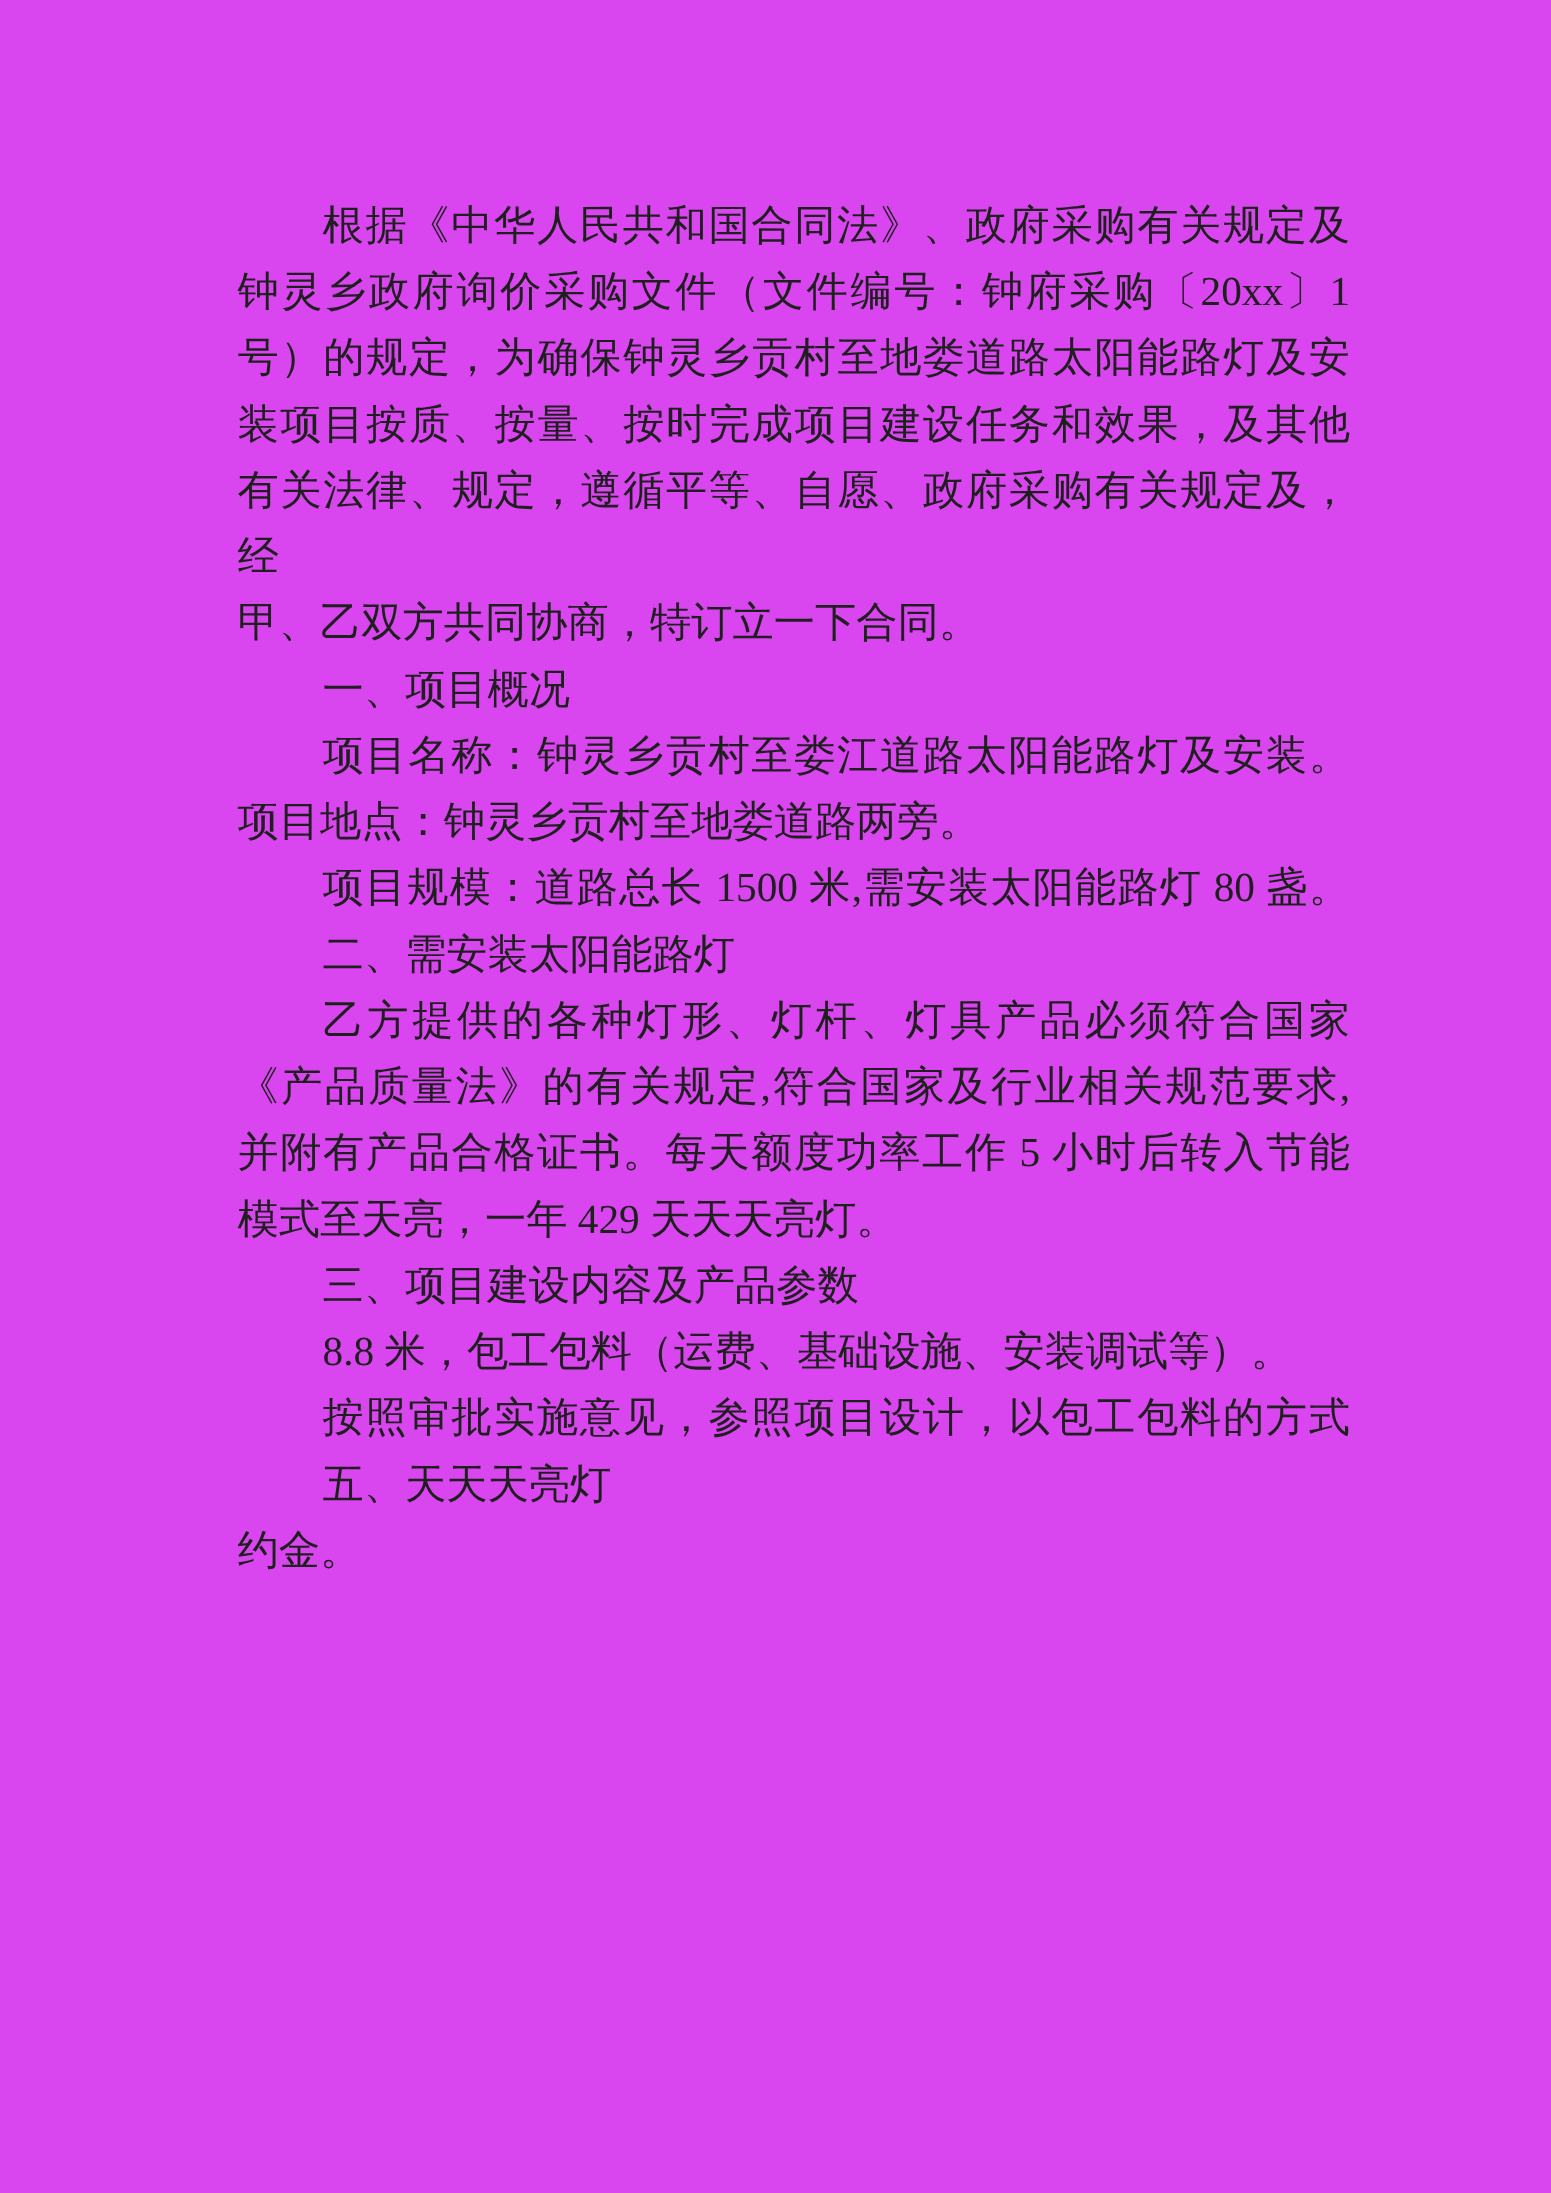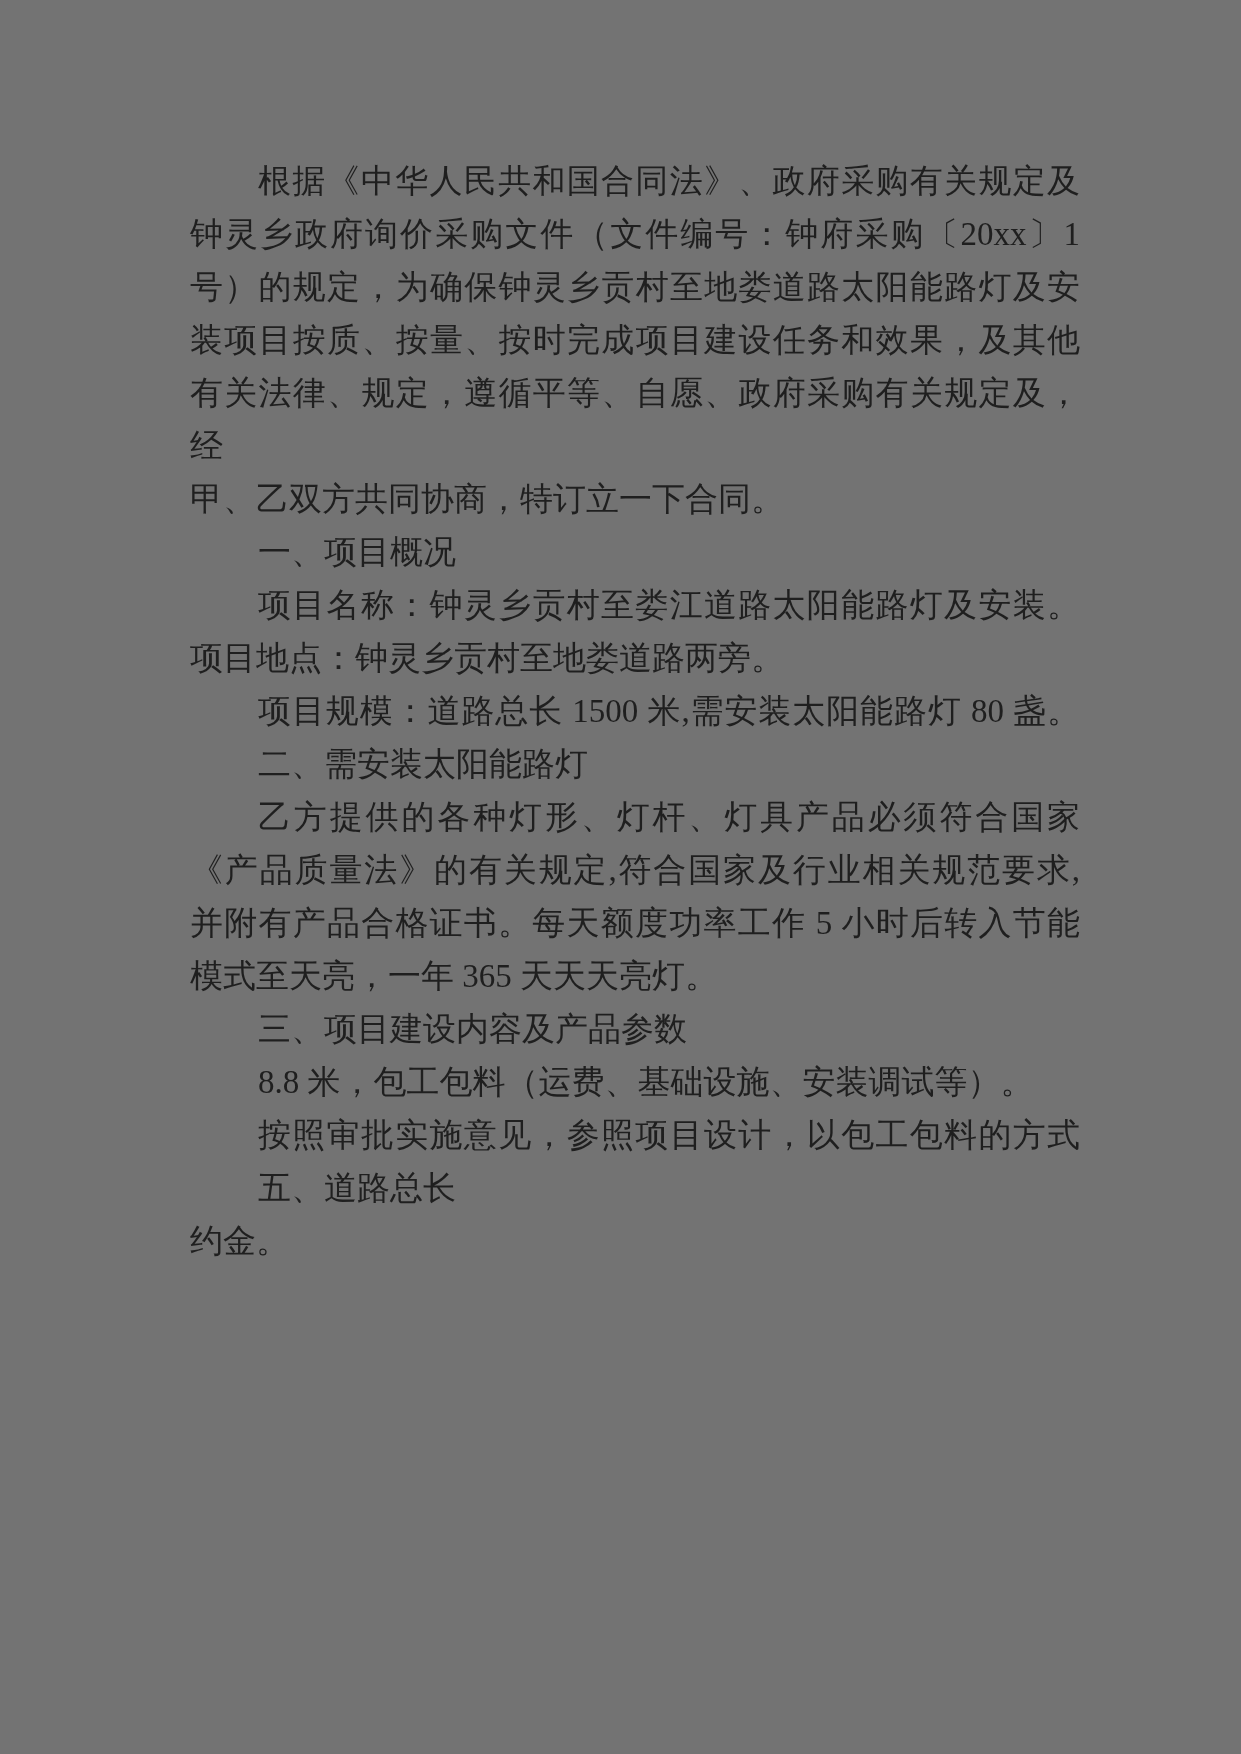--- a/index.html
+++ b/index.html
@@ -4,21 +4,21 @@
 <style>
   html, body {
     margin: 0;
     padding: 0;
     background: #ffffff;
   }
   .page {
     position: relative;
     width: 1241px;
     height: 1754px;
-    background: #737373;
+    background: #d946ef;
     overflow: hidden;
     font-family: "Liberation Serif", "DejaVu Serif", serif;
   }
   .doc-body {
     position: absolute;
     left: 190px;
     top: 155px;
     width: 890px;
   }
   .line {
@@ -49,20 +49,20 @@
       <div class="line fill">有关法律、规定，遵循平等、自愿、政府采购有关规定及，经</div>
       <div class="line">甲、乙双方共同协商，特订立一下合同。</div>
       <div class="line indent">一、项目概况</div>
       <div class="line indent fill">项目名称：钟灵乡贡村至娄江道路太阳能路灯及安装。</div>
       <div class="line">项目地点：钟灵乡贡村至地娄道路两旁。</div>
       <div class="line indent fill">项目规模：道路总长 1500 米,需安装太阳能路灯 80 盏。</div>
       <div class="line indent">二、需安装太阳能路灯</div>
       <div class="line indent fill">乙方提供的各种灯形、灯杆、灯具产品必须符合国家</div>
       <div class="line fill">《产品质量法》的有关规定,符合国家及行业相关规范要求,</div>
       <div class="line fill">并附有产品合格证书。每天额度功率工作 5 小时后转入节能</div>
-      <div class="line">模式至天亮，一年 365 天天天亮灯。</div>
+      <div class="line">模式至天亮，一年 429 天天天亮灯。</div>
       <div class="line indent">三、项目建设内容及产品参数</div>
       <div class="line indent">8.8 米，包工包料（运费、基础设施、安装调试等）。</div>
       <div class="line indent fill">按照审批实施意见，参照项目设计，以包工包料的方式</div>
-      <div class="line indent">五、道路总长</div>
+      <div class="line indent">五、天天天亮灯</div>
       <div class="line">约金。</div>
     </div>
 </div>
 
 </body></html>

